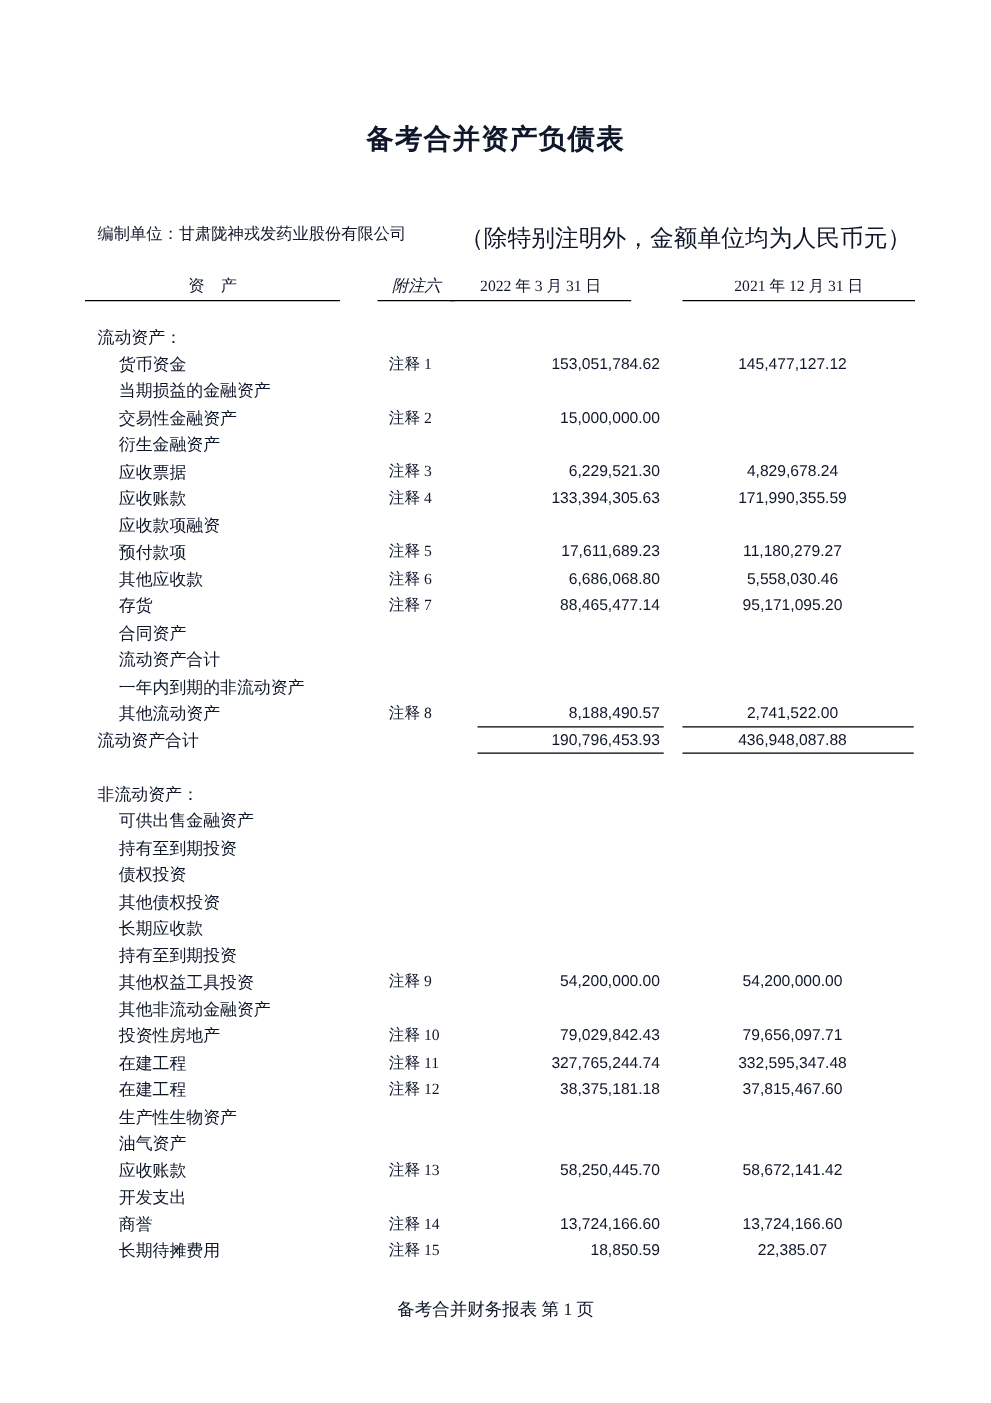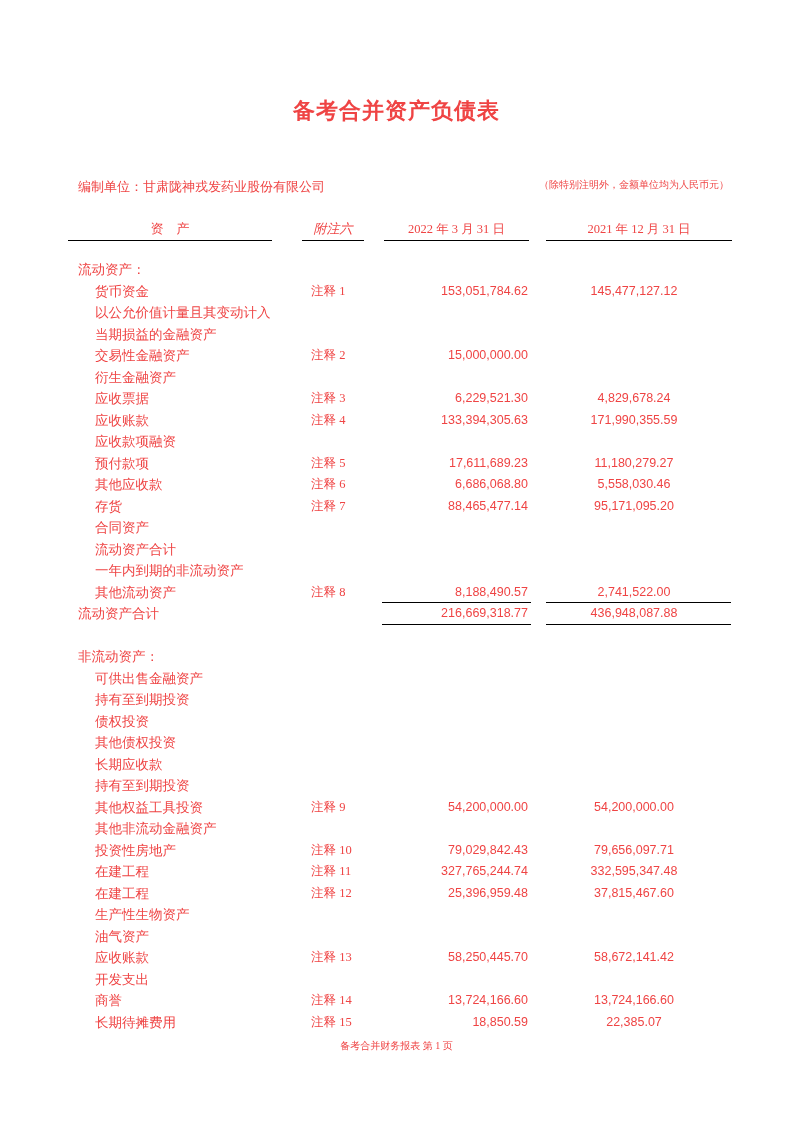--- a/index.html
+++ b/index.html
@@ -1,21 +1,21 @@
 <!DOCTYPE html>
 <html><head>
 <meta charset="utf-8">
 <style>
   html, body { margin: 0; padding: 0; background: #ffffff; }
   .page {
     position: relative;
     width: 793px;
     height: 1122px;
     background: #ffffff;
-    color: #ef4444;
+    color: #0f172a;
     font-family: "Liberation Serif", "DejaVu Serif", serif;
     overflow: hidden;
     box-sizing: border-box;
   }
   .doc-title {
     position: absolute;
     top: 96px; left: 0; right: 0;
     text-align: center;
     font-size: 22px;
     font-weight: bold;
@@ -24,39 +24,39 @@
   }
   .prepared-by {
     position: absolute;
     top: 178px; left: 78px;
     font-size: 13px;
     white-space: nowrap;
   }
   .unit-note {
     position: absolute;
     top: 178px; right: 64px;
-    font-size: 10px;
+    font-size: 19px;
     white-space: nowrap;
     font-family: Liberation Serif, serif;
   }
   
   .th {
     position: absolute;
     top: 219px;
     height: 22px;
     line-height: 20px;
     text-align: center;
     font-size: 13px;
     border-bottom: 1.5px solid #000;
     box-sizing: border-box;
     white-space: nowrap;
   }
   .th-assets { left: 68px;  width: 204px; }
   .th-note   { left: 302px; width: 62px; font-style: italic; }
-  .th-2022   { left: 384px; width: 145px; }
+  .th-2022   { left: 360px; width: 145px; }
   .th-2021   { left: 546px; width: 186px; }
   .th-date   { font-size: 12.5px; }
   
   .rows { position: absolute; top: 259px; left: 0; width: 100%; }
   .row { position: relative; height: 21.5px; }
   .row .lbl {
     position: absolute;
     left: 95px; top: 0;
     line-height: 21.5px;
     font-size: 13.5px;
@@ -84,21 +84,21 @@
   .row .rule1, .row .rule2 {
     position: absolute; bottom: 0; height: 0;
     border-bottom: 1.5px solid #000;
   }
   .row .rule1 { left: 382px; width: 149px; }
   .row .rule2 { left: 546px; width: 185px; }
   .page-footer {
     position: absolute;
     top: 1039px; left: 0; right: 0;
     text-align: center;
-    font-size: 10px;
+    font-size: 14px;
     white-space: nowrap;
   }
 </style>
 </head>
 <body>
 
 <div class="page">
 
   <div class="doc-title">备考合并资产负债表</div>
 
@@ -116,23 +116,20 @@
 
   <div class="rows">
       <div class="row section">
         <span class="lbl">流动资产：</span>
       </div>
       <div class="row item">
         <span class="lbl">货币资金</span>
         <span class="note">注释 1</span>
         <span class="v1">153,051,784.62</span>
         <span class="v2">145,477,127.12</span>
-      </div>
-      <div class="row item">
-        <span class="lbl">以公允价值计量且其变动计入</span>
       </div>
       <div class="row item">
         <span class="lbl">当期损益的金融资产</span>
       </div>
       <div class="row item">
         <span class="lbl">交易性金融资产</span>
         <span class="note">注释 2</span>
         <span class="v1">15,000,000.00</span>
       </div>
       <div class="row item">
@@ -183,21 +180,21 @@
       <div class="row item">
         <span class="lbl">其他流动资产</span>
         <span class="note">注释 8</span>
         <span class="v1">8,188,490.57</span>
         <span class="v2">2,741,522.00</span>
         <span class="rule1"></span>
         <span class="rule2"></span>
       </div>
       <div class="row total">
         <span class="lbl">流动资产合计</span>
-        <span class="v1">216,669,318.77</span>
+        <span class="v1">190,796,453.93</span>
         <span class="v2">436,948,087.88</span>
         <span class="rule1"></span>
         <span class="rule2"></span>
       </div>
       <div class="row spacer"></div>
       <div class="row section">
         <span class="lbl">非流动资产：</span>
       </div>
       <div class="row item">
         <span class="lbl">可供出售金融资产</span>
@@ -234,21 +231,21 @@
       </div>
       <div class="row item">
         <span class="lbl">在建工程</span>
         <span class="note">注释 11</span>
         <span class="v1">327,765,244.74</span>
         <span class="v2">332,595,347.48</span>
       </div>
       <div class="row item">
         <span class="lbl">在建工程</span>
         <span class="note">注释 12</span>
-        <span class="v1">25,396,959.48</span>
+        <span class="v1">38,375,181.18</span>
         <span class="v2">37,815,467.60</span>
       </div>
       <div class="row item">
         <span class="lbl">生产性生物资产</span>
       </div>
       <div class="row item">
         <span class="lbl">油气资产</span>
       </div>
       <div class="row item">
         <span class="lbl">应收账款</span>

